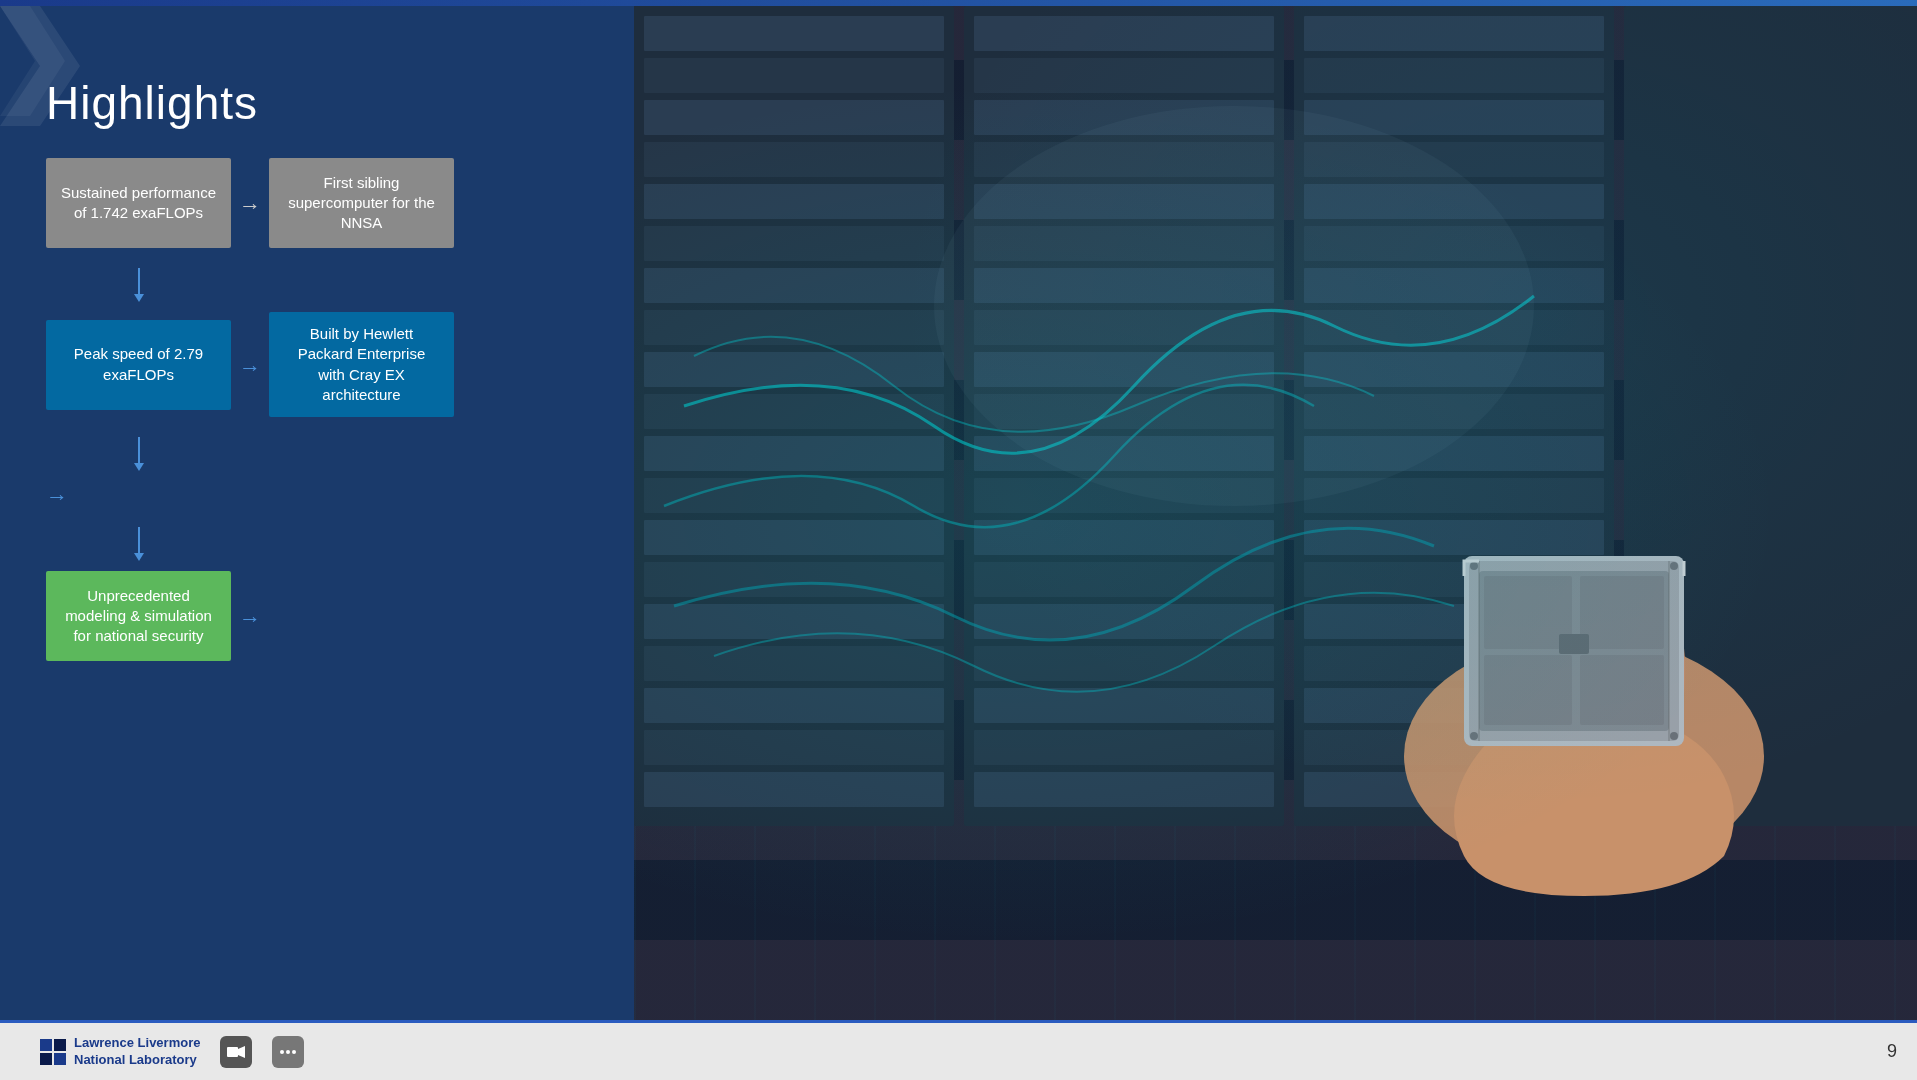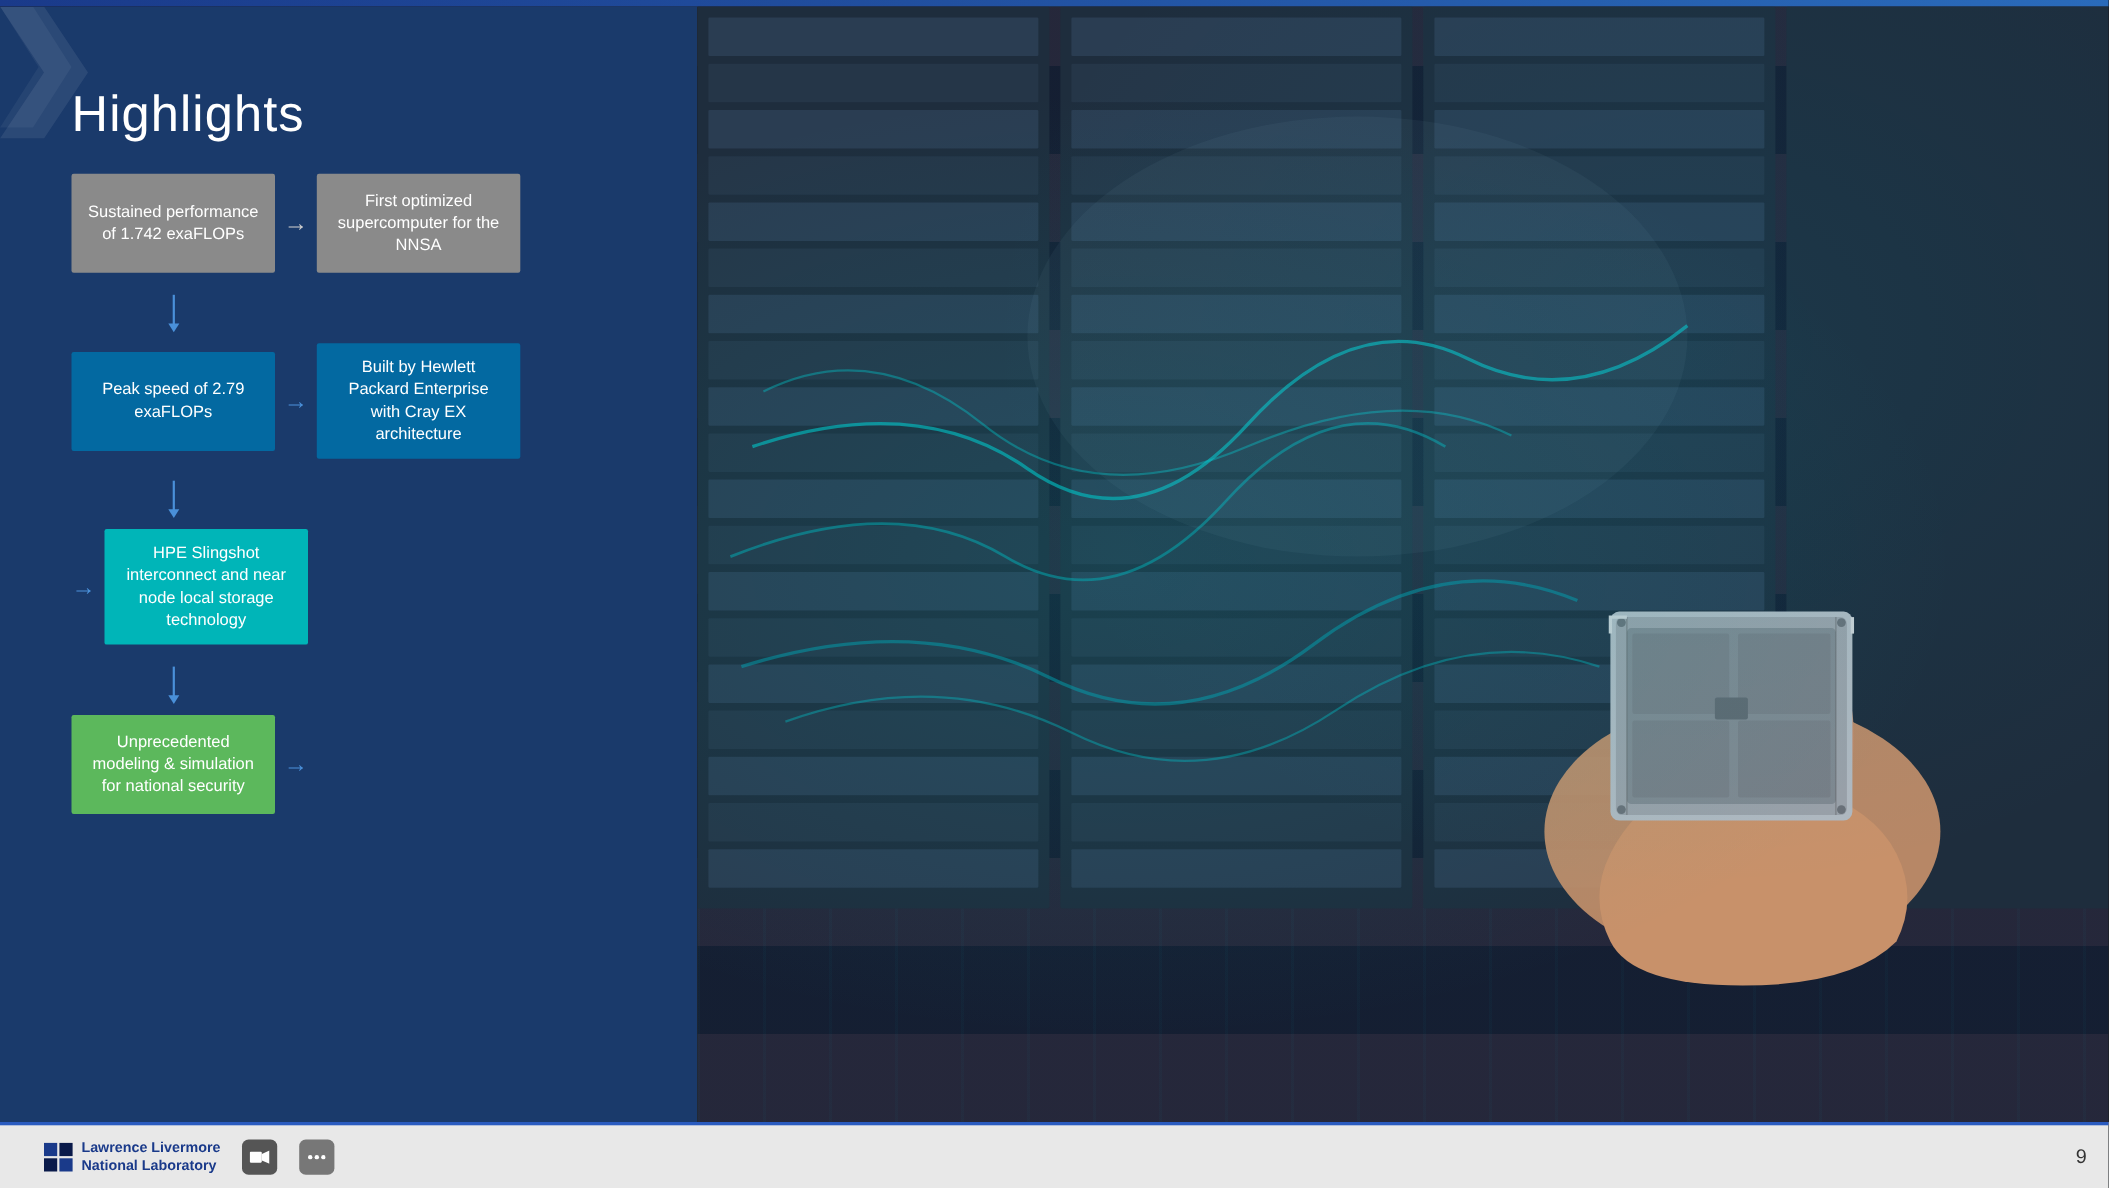--- a/index.html
+++ b/index.html
@@ -16,21 +16,21 @@
     .main-content {
       display: flex;
       flex: 1;
       overflow: hidden;
     }
 
     
     .slide-panel {
       width: 634px;
       background: #1a3a6b;
-      padding: 40px 65px;
+      padding: 40px 46px;
       display: flex;
       flex-direction: column;
       position: relative;
     }
 
     
     .chevron-deco {
       position: absolute;
       top: 0;
       left: 0;
@@ -238,21 +238,21 @@
 
     <div class="flow-diagram">
 
       <div class="flow-section">
         <div class="flow-row">
           <div class="flow-box box-gray">
             <span>Sustained performance of 1.742 exaFLOPs</span>
           </div>
           <span class="arrow-right">→</span>
           <div class="flow-box box-gray">
-            <span>First optimized supercomputer for the NNSA</span>
+            <span>First sibling supercomputer for the NNSA</span>
           </div>
         </div>
       </div>
 
       <div class="connector-row">
         <div class="connector-v"></div>
       </div>
 
       <div class="flow-section">
         <div class="flow-row">
@@ -266,23 +266,20 @@
         </div>
       </div>
 
       <div class="connector-row">
         <div class="connector-v"></div>
       </div>
 
       <div class="flow-section">
         <div class="flow-row">
           <span class="arrow-right-blue">→</span>
-          <div class="flow-box box-teal">
-            <span>HPE Slingshot interconnect and near node local storage technology</span>
-          </div>
         </div>
       </div>
 
       <div class="connector-row">
         <div class="connector-v"></div>
       </div>
 
       <div class="flow-section">
         <div class="flow-row">
           <div class="flow-box box-green">

